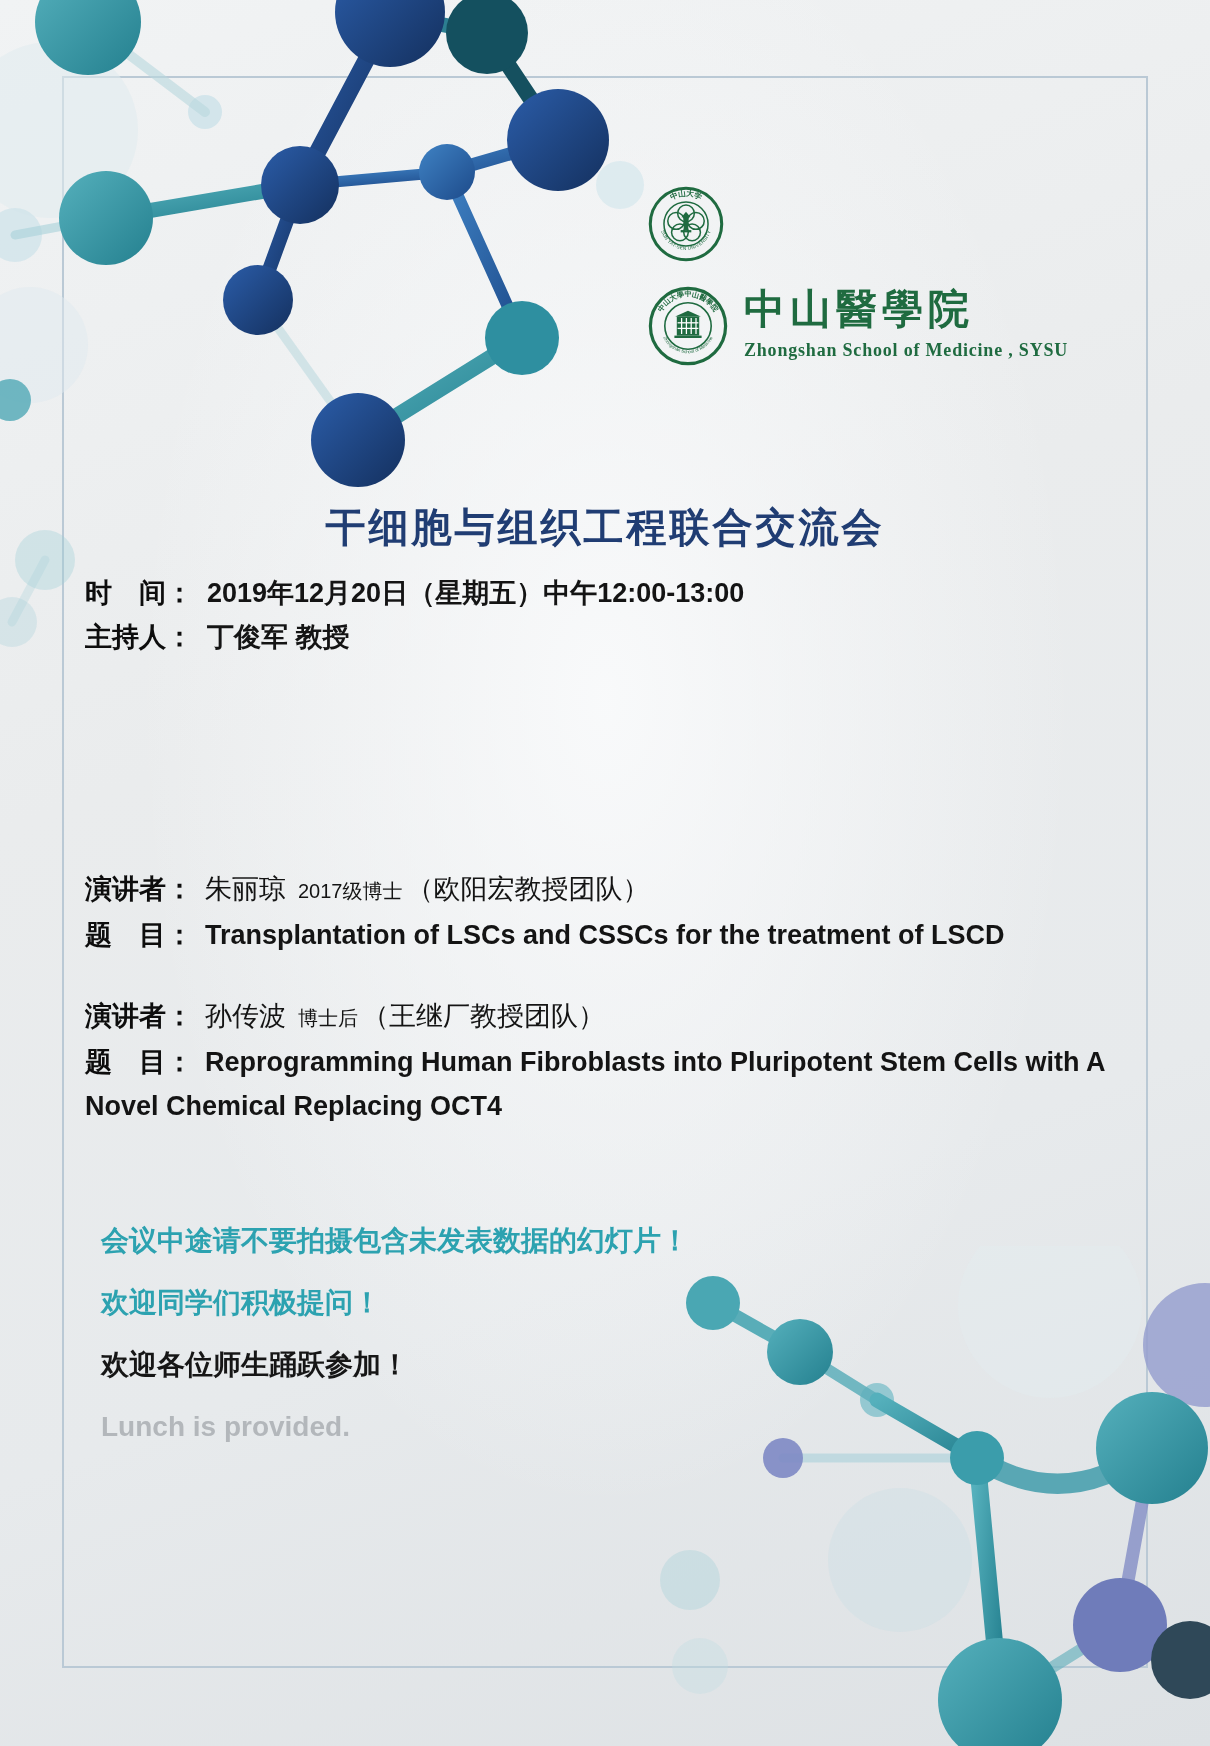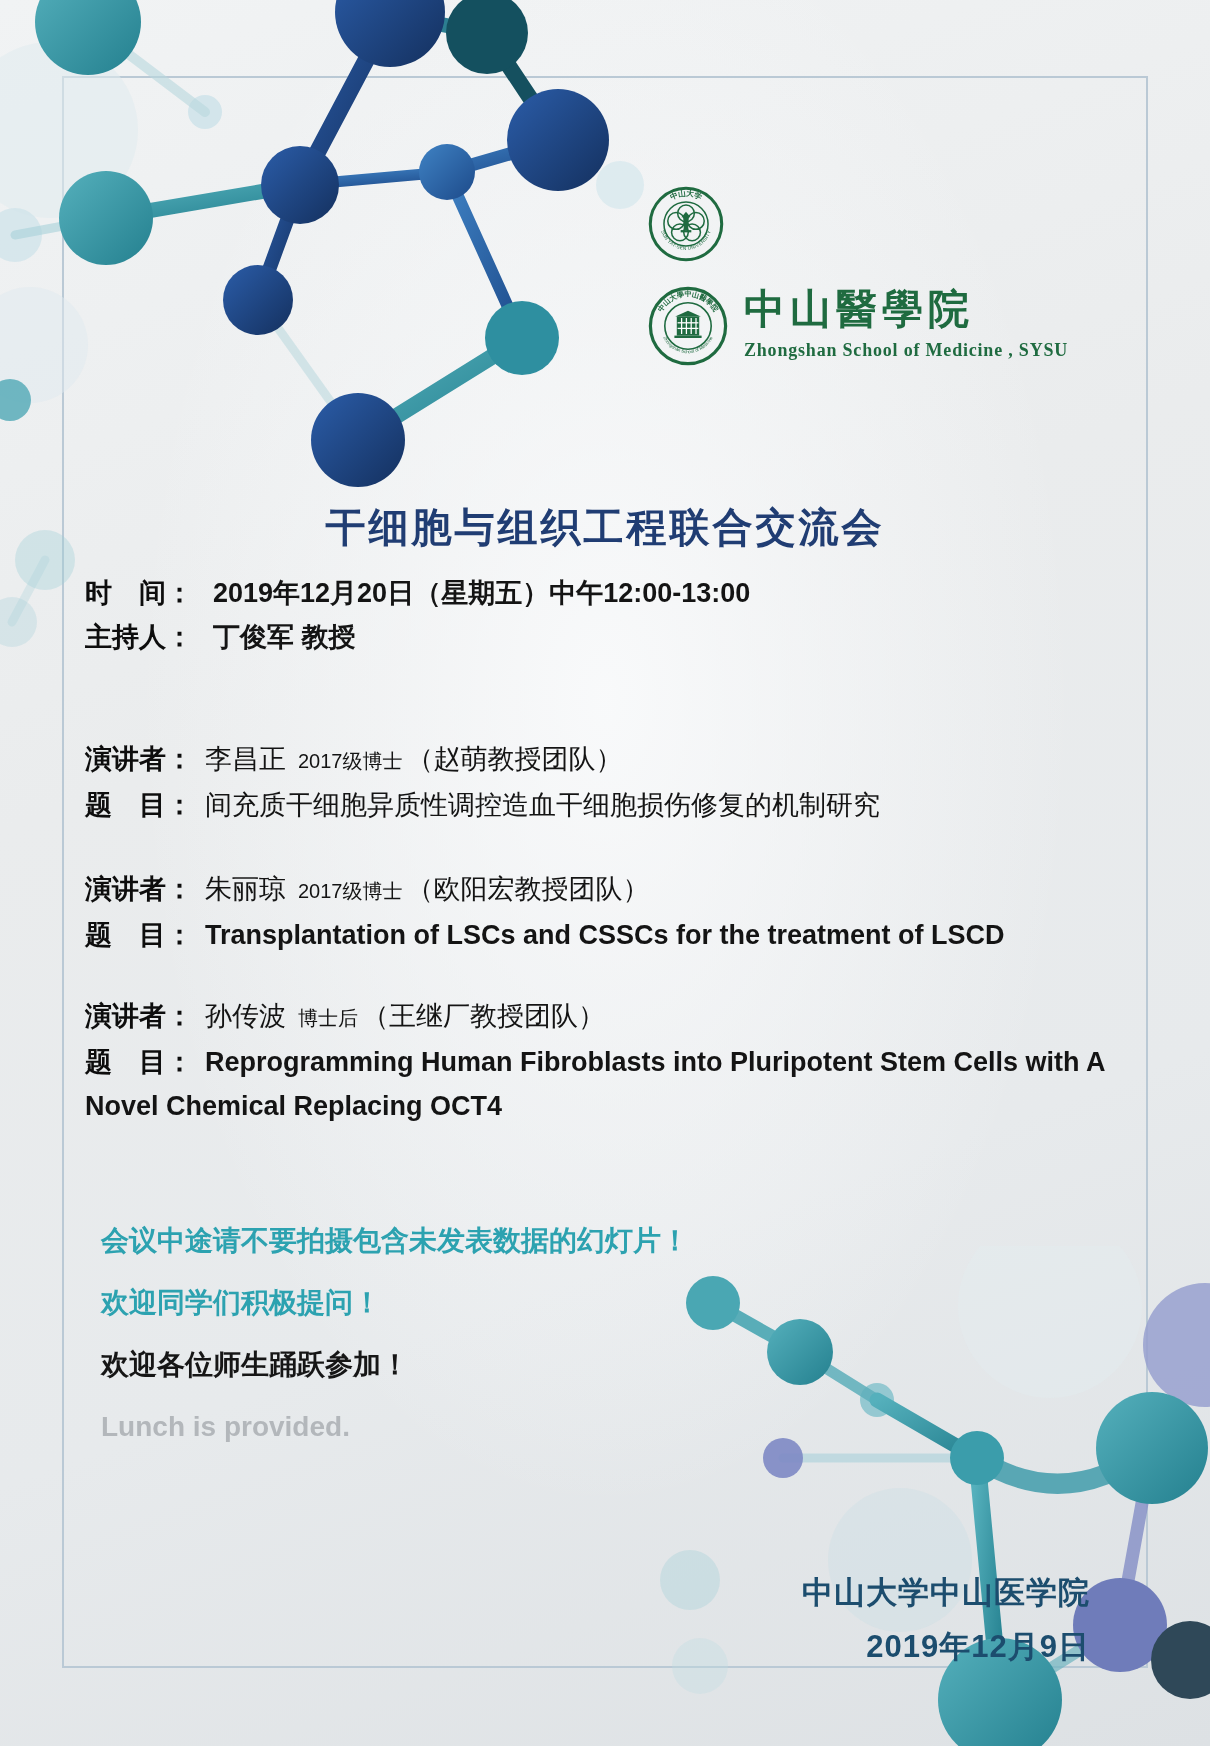--- a/index.html
+++ b/index.html
@@ -21,21 +21,21 @@
   .logo-zh{font-family:"DejaVu Serif","Liberation Serif",serif;font-weight:700;color:#1f6b40;font-size:44px;letter-spacing:9px;line-height:1.05;white-space:nowrap;}
   .logo-zh.small{font-size:41px;letter-spacing:5px;font-family:Liberation Mono, monospace;}
   .logo-en{color:#1f6b40;font-size:15px;letter-spacing:2.1px;font-weight:700;font-family:"Liberation Serif","DejaVu Serif",serif;margin-top:5px;white-space:nowrap;}
   .logo-en.small{font-size:18px;letter-spacing:.8px;font-family:Liberation Serif, serif;}
 
   .title{position:absolute;left:0;right:0;top:500px;margin:0;text-align:center;
     font-size:40px;font-weight:900;color:#203d73;letter-spacing:3px;z-index:3;}
 
   .details{position:absolute;left:85px;top:571px;z-index:3;}
   .details p{margin:0;height:44px;line-height:44px;font-size:27px;display:flex;}
-  .lbl{font-weight:800;color:#0d0d0d;margin-right:20px;white-space:pre;}
+  .lbl{font-weight:800;color:#0d0d0d;margin-right:14px;white-space:pre;}
   .val{font-weight:700;color:#141414;text-align:right;}
 
   .speaker{position:absolute;left:85px;right:80px;z-index:3;}
   .speaker p{margin:0;font-size:27px;line-height:44px;color:#141414;}
   .speaker .lbl{margin-right:12px;}
   .name{font-weight:500;margin-right:12px;}
   .degree{font-size:20px;font-weight:500;margin-right:4px;}
   .team{font-weight:500;}
   .topic{font-weight:400;}
   .en-topic .topic{font-weight:700;}
@@ -207,40 +207,32 @@
     <p>
       <span class="lbl">时　间：</span>
       <span class="val">2019年12月20日（星期五）中午12:00-13:00</span>
     </p>
     <p>
       <span class="lbl">主持人：</span>
       <span class="val">丁俊军 教授</span>
     </p>
   </div>
 
-  <div class="speaker s1">
-    <p><span class="lbl">演讲者：</span><span class="name">李昌正</span><span class="degree">2017级博士</span><span class="team">（赵萌教授团队）</span></p>
-    <p><span class="lbl">题　目：</span><span class="topic">间充质干细胞异质性调控造血干细胞损伤修复的机制研究</span></p>
-  </div>
 
   <div class="speaker s2 en-topic">
     <p><span class="lbl">演讲者：</span><span class="name">朱丽琼</span><span class="degree">2017级博士</span><span class="team">（欧阳宏教授团队）</span></p>
     <p><span class="lbl">题　目：</span><span class="topic">Transplantation of LSCs and CSSCs for the treatment of LSCD</span></p>
   </div>
 
   <div class="speaker s3 en-topic">
     <p><span class="lbl">演讲者：</span><span class="name">孙传波</span><span class="degree">博士后</span><span class="team">（王继厂教授团队）</span></p>
     <p><span class="lbl">题　目：</span><span class="topic">Reprogramming Human Fibroblasts into Pluripotent Stem Cells with A Novel Chemical Replacing OCT4</span></p>
   </div>
 
   <div class="notes">
     <p class="note-teal">会议中途请不要拍摄包含未发表数据的幻灯片！</p>
     <p class="note-teal">欢迎同学们积极提问！</p>
     <p class="note-black">欢迎各位师生踊跃参加！</p>
     <p class="note-gray">Lunch is provided.</p>
   </div>
 
-  <div class="footer">
-    <p>中山大学中山医学院</p>
-    <p>2019年12月9日</p>
-  </div>
 
 </div>
 
 </body></html>

